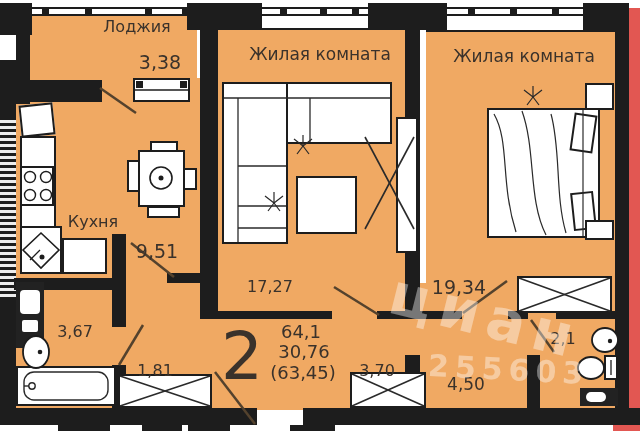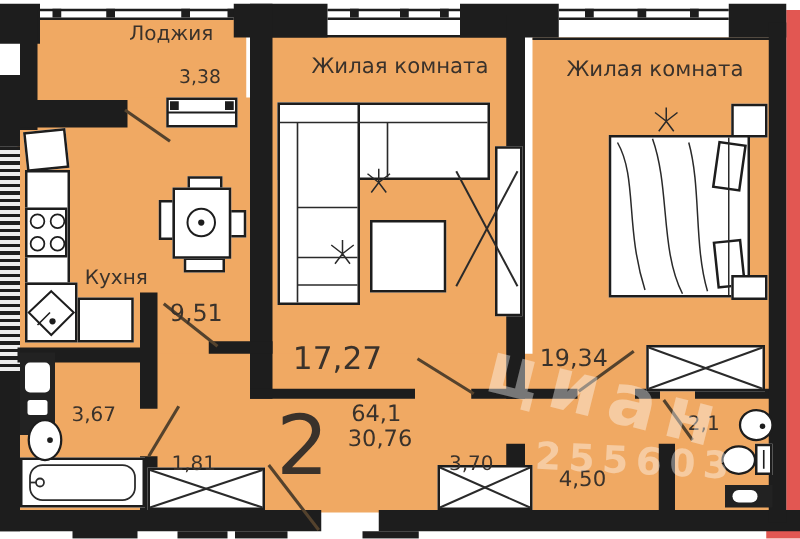--- a/index.html
+++ b/index.html
@@ -193,33 +193,34 @@
     </g>
 
     <g stroke="#2a2a2a" stroke-width="1.2" fill="none">
       <path d="M303,146 l0,-11 M303,146 l9,-7 M303,146 l-9,-7 M303,146 l6,8 M303,146 l-6,8"></path>
       <path d="M274,203 l0,-11 M274,203 l9,-7 M274,203 l-9,-7 M274,203 l6,8 M274,203 l-6,8"></path>
       <path d="M533,97 l0,-11 M533,97 l9,-7 M533,97 l-9,-7 M533,97 l6,8 M533,97 l-6,8"></path>
     </g>
   </svg>
 
   <span class="lbl" style="left:137px;top:27px;font-size:16px;">Лоджия</span>
-  <span class="lbl" style="left:160px;top:62px;font-size:15px;text-align:right;">3,38</span>
+  <span class="lbl" style="left:160px;top:62px;font-size:19px;text-align:right;">3,38</span>
   <span class="lbl" style="left:320px;top:54px;font-size:17px;">Жилая комната</span>
   <span class="lbl" style="left:524px;top:56px;font-size:17px;">Жилая комната</span>
   <span class="lbl" style="left:93px;top:222px;font-size:16px;">Кухня</span>
   <span class="lbl" style="left:157px;top:251px;font-size:19px;">9,51</span>
-  <span class="lbl" style="left:270px;top:287px;font-size:25px;">17,27</span>
+  <span class="lbl" style="left:270px;top:287px;font-size:16px;">17,27</span>
   <span class="lbl" style="left:459px;top:287px;font-size:19px;">19,34</span>
   <span class="lbl" style="left:75px;top:332px;font-size:16px;">3,67</span>
   <span class="lbl" style="left:155px;top:371px;font-size:16px;">1,81</span>
   <span class="lbl" style="left:377px;top:371px;font-size:16px;">3,70</span>
   <span class="lbl" style="left:466px;top:384px;font-size:17px;">4,50</span>
   <span class="lbl" style="left:563px;top:339px;font-size:16px;">2,1</span>
 
   <span class="lbl" style="left:242px;top:357px;font-size:66px;">2</span>
   <span class="lbl" style="left:301px;top:332px;font-size:18px;">64,1</span>
   <span class="lbl" style="left:304px;top:352px;font-size:18px;">30,76</span>
+  <span class="lbl" style="left:303px;top:373px;font-size:18px;">(63,45)</span>
 
   <span class="wm" style="left:388px;top:282px;font-size:58px;letter-spacing:8px;transform:rotate(14deg);">циан</span>
   <span class="wm" style="left:428px;top:352px;font-size:30px;letter-spacing:6px;transform:rotate(3deg);">255603</span>
 
 </div>
 
 </body></html>

